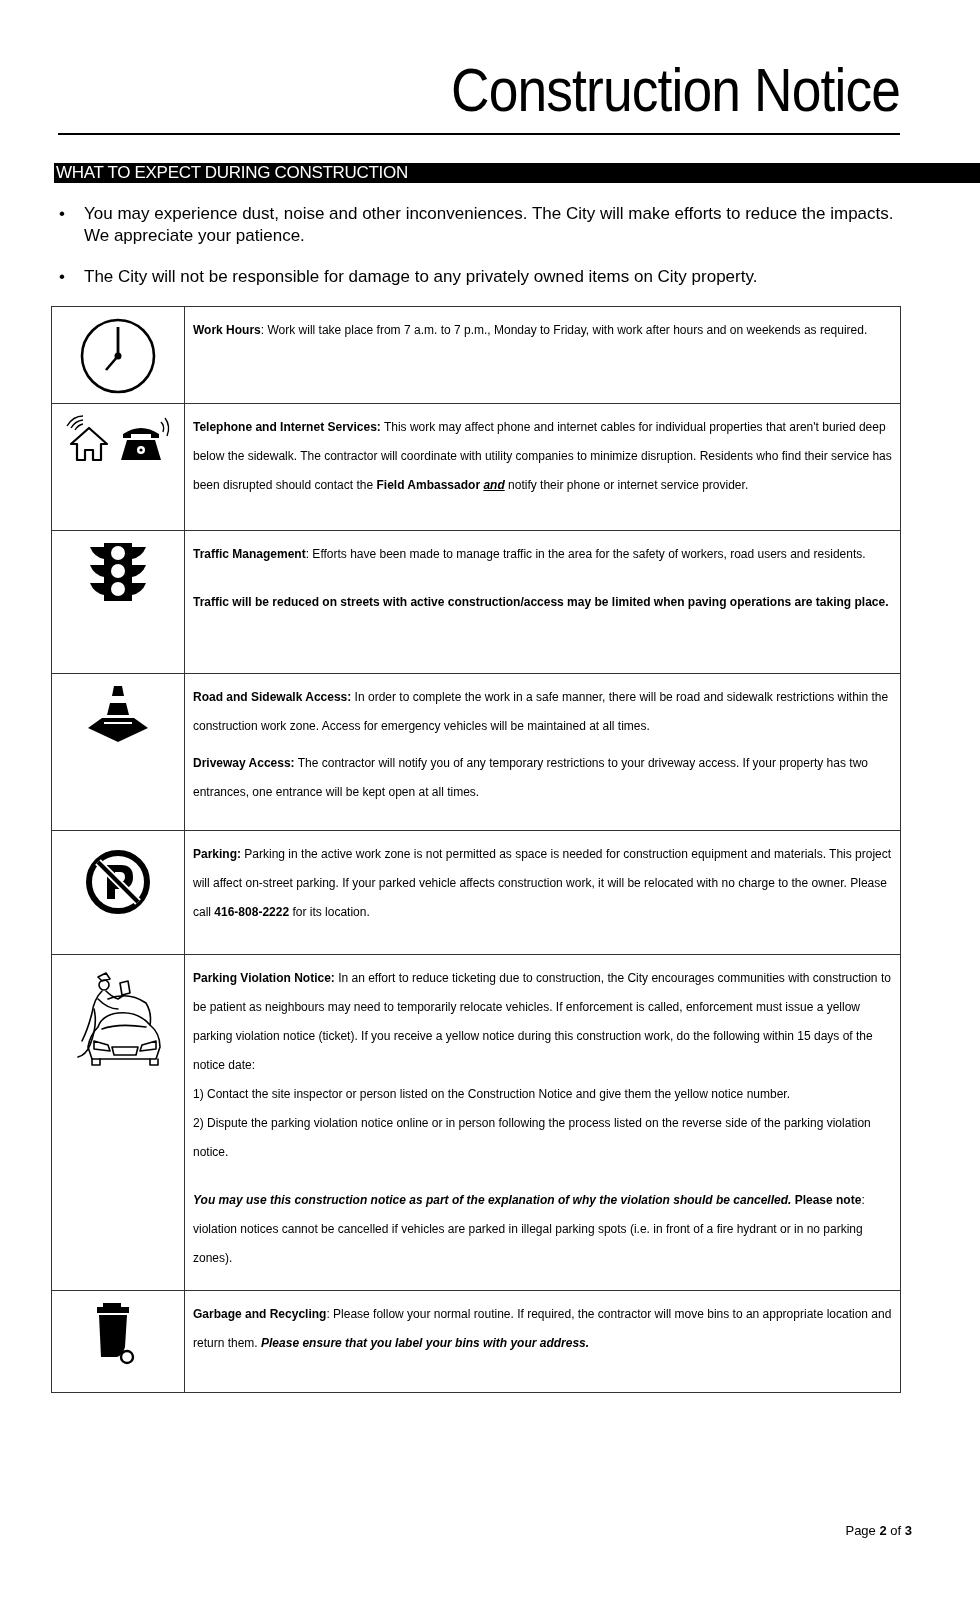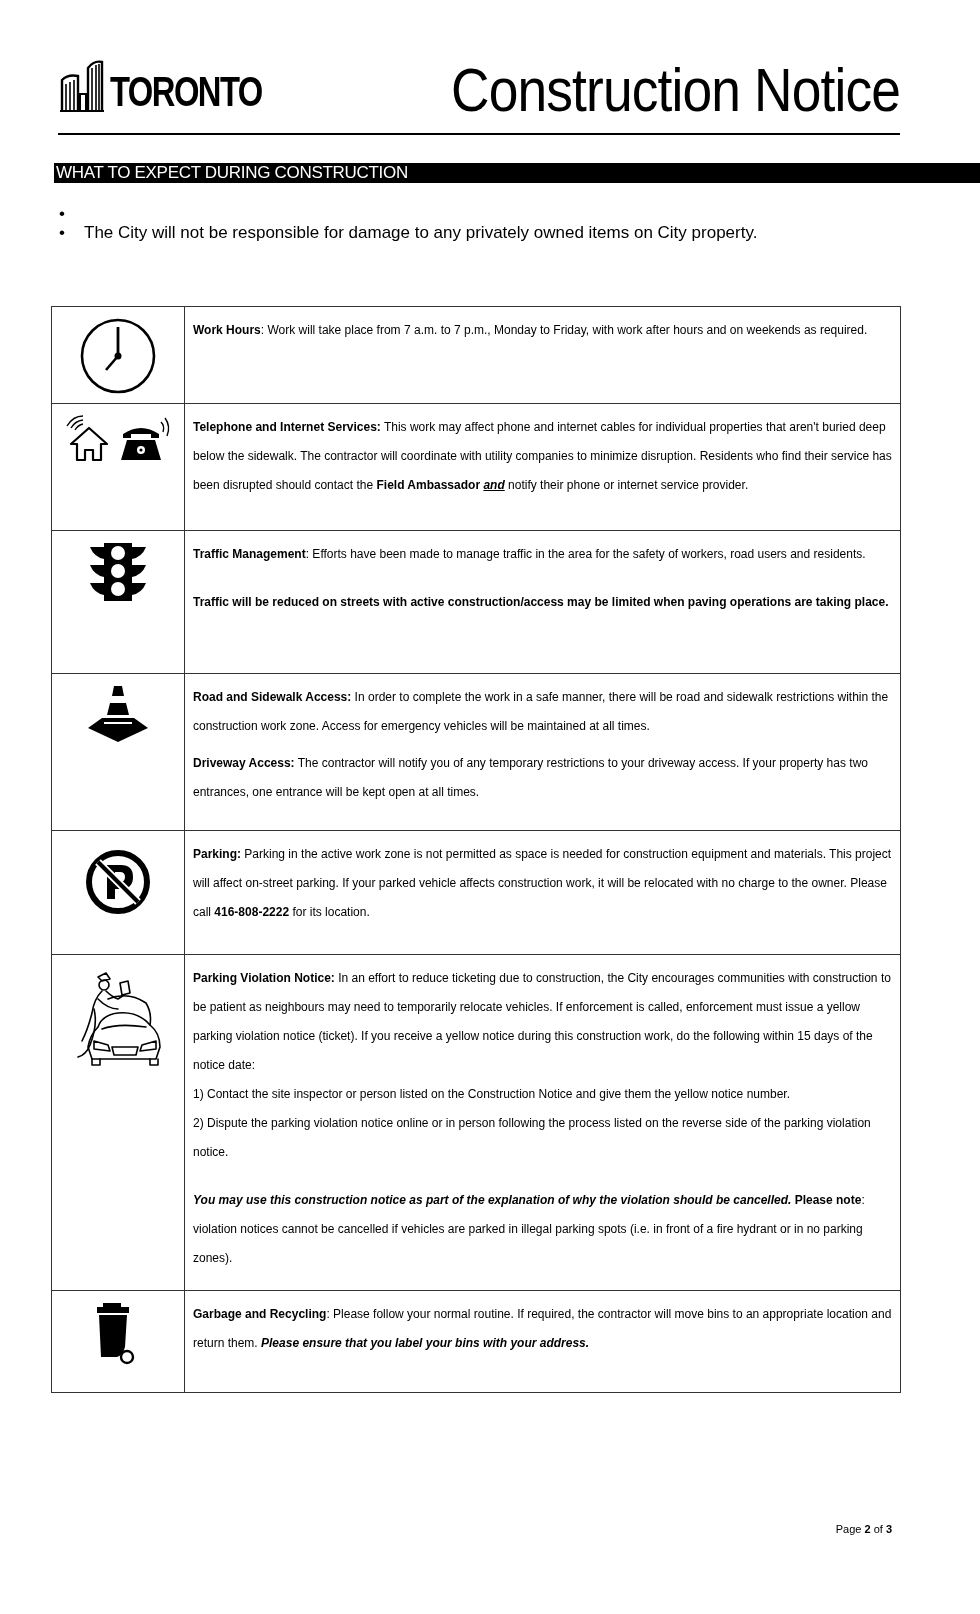--- a/index.html
+++ b/index.html
@@ -114,49 +114,39 @@
     }
     td.text-cell p { margin: 0; }
     td.text-cell p + p { margin-top: 8px; }
     td.text-cell p.gap { margin-top: 19px; }
     .b { font-weight: bold; }
     .bi { font-weight: bold; font-style: italic; text-align: right; }
     .bu { font-weight: bold; font-style: italic; text-decoration: underline; }
     .icon svg { display: block; margin: 0 auto; }
     .page-num {
       position: absolute;
-      right: 88px;
+      right: 68px;
       top: 1523px;
-      font-size: 11px;
+      font-size: 13px;
     }
   </style>
 </head>
 <body>
 
 <div class="header">
-  <div class="logo">
-    <svg class="logo-mark" viewBox="0 0 48 56">
-      <path d="M2 54 L46 54 L46 52 L2 52 Z" fill="#000"></path>
-      <path d="M4 52 L4 22 Q10 16 20 18 L20 52" fill="none" stroke="#000" stroke-width="2.4"></path>
-      <path d="M8 52 L8 26 M12 52 L12 24 M16 52 L16 22" stroke="#000" stroke-width="1.6"></path>
-      <path d="M22 52 L22 36 L28 36 L28 52" fill="none" stroke="#000" stroke-width="2"></path>
-      <path d="M30 52 L30 10 Q36 2 44 4 L44 52" fill="none" stroke="#000" stroke-width="2.4"></path>
-      <path d="M34 52 L34 10 M38 52 L38 7 M41 52 L41 6" stroke="#000" stroke-width="1.6"></path>
-    </svg>
-    <span class="logo-text" style="text-transform:uppercase;">Toronto</span>
-  </div>
   <div class="doc-title">Construction Notice</div>
   <div class="header-rule"></div>
 </div>
 
 <div class="section-bar">WHAT TO EXPECT DURING CONSTRUCTION</div>
 
 <ul class="bullets">
   <li>
     <span class="dot">•</span>
+    <span>You may experience dust, noise and other inconveniences. The City will make efforts to reduce the impacts. We appreciate your patience.</span>
   </li>
   <li>
     <span class="dot">•</span>
     <span>The City will not be responsible for damage to any privately owned items on City property.</span>
   </li>
 </ul>
 
 <table class="info">
   <tbody>
     <tr style="height:97px;">

